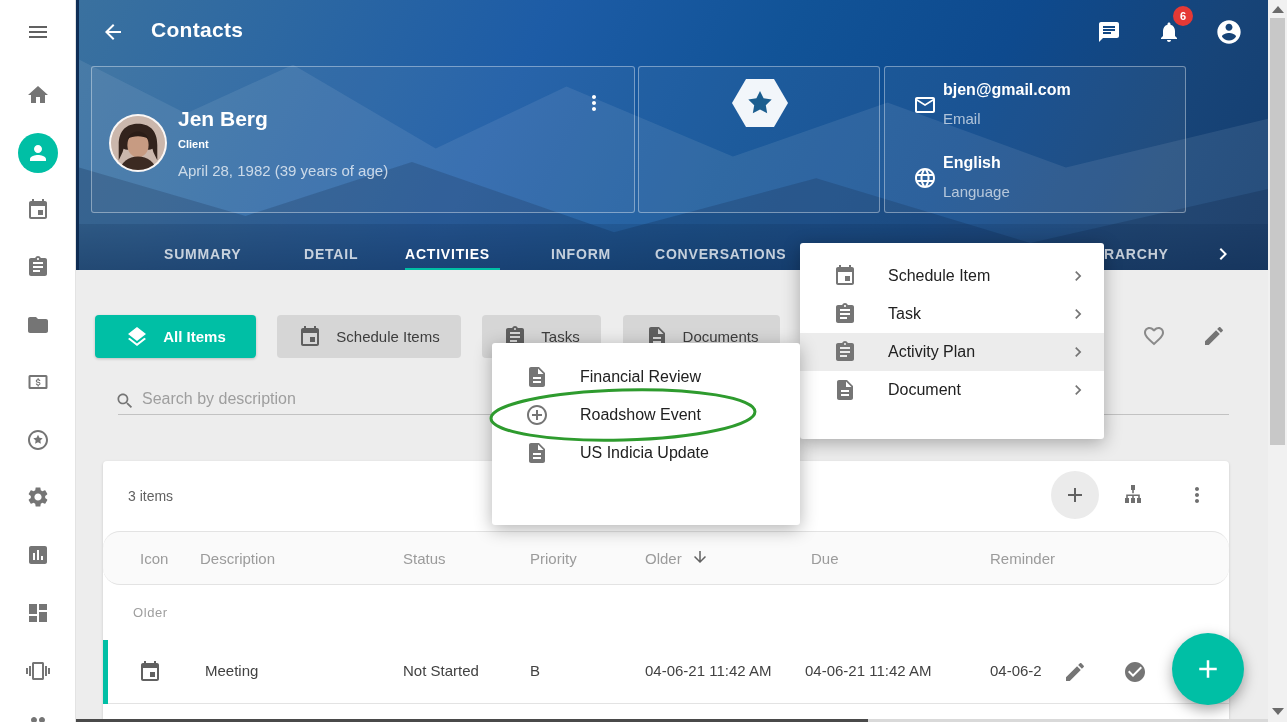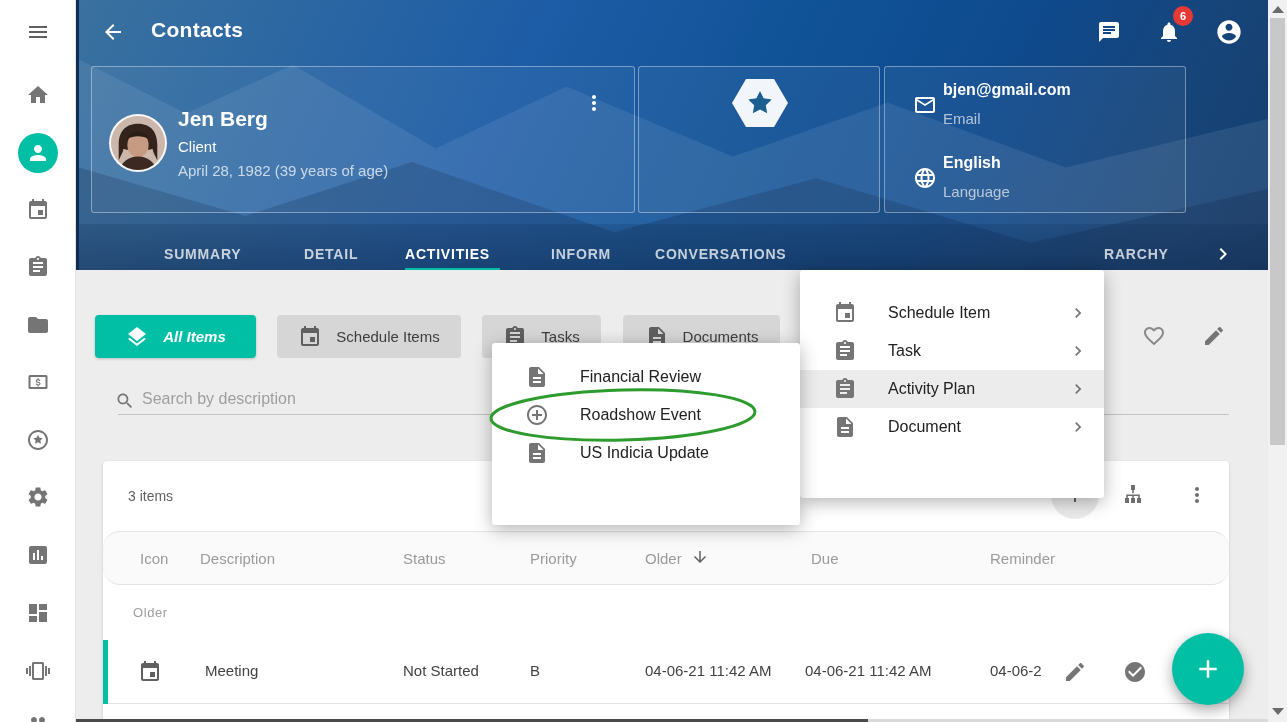--- a/index.html
+++ b/index.html
@@ -24,39 +24,39 @@
   .hero .tabshade{position:absolute;left:0;right:0;bottom:0;height:46px;background:linear-gradient(rgba(9,38,76,.18),rgba(9,38,76,.42));}
   .topbar-title{position:absolute;left:72px;top:18px;color:#fff;font-size:21px;font-weight:bold;letter-spacing:.3px;}
   .back{position:absolute;left:22px;top:20px;color:#fff;}
   .tb-ic{position:absolute;top:20px;color:#fff;}
   .badge{position:absolute;left:1094px;top:6px;min-width:20px;height:20px;border-radius:10px;background:#e53935;color:#fff;
     font-size:11px;font-weight:bold;display:flex;align-items:center;justify-content:center;padding:0 5px;z-index:2;}
 
   .card{position:absolute;top:66px;height:147px;border:1px solid rgba(255,255,255,.38);border-radius:3px;background:rgba(255,255,255,.05);}
   .avatar-ring{position:absolute;left:17px;top:47px;width:58px;height:58px;border-radius:50%;border:2px solid rgba(255,255,255,.85);overflow:hidden;background:#d9c9c0;}
   .pname{position:absolute;left:86px;top:40px;color:#fff;font-size:21px;font-weight:bold;}
-  .ptype{position:absolute;left:86px;top:71px;color:#fff;font-size:15px;font-weight:normal;}
+  .ptype{position:absolute;left:86px;top:71px;color:#fff;font-size:11px;font-weight:bold;}
   .pbirth{position:absolute;left:86px;top:95px;color:rgba(255,255,255,.72);font-size:15px;}
   .kebab{position:absolute;right:28px;top:24px;color:#fff;}
   .info-ic{position:absolute;left:28px;color:#fff;}
   .info-main{position:absolute;left:58px;color:#fff;font-size:16px;font-weight:bold;}
   .info-sub{position:absolute;left:58px;color:rgba(255,255,255,.65);font-size:15px;}
 
   .tabs{position:absolute;left:76px;top:240px;width:1192px;height:34px;z-index:1;}
   .tab{position:absolute;top:6px;color:rgba(255,255,255,.75);font-size:14px;font-weight:bold;letter-spacing:.8px;cursor:pointer;}
   .tab.on{color:#fff;}
   .tab-underline{position:absolute;left:329px;top:28px;width:95px;height:3px;background:#00bfa5;}
   .tab-chevron{position:absolute;left:1135px;top:2px;color:#fff;}
 
   
   .content{position:absolute;left:76px;top:270px;width:1192px;height:452px;background:#ededed;z-index:1;}
   .fbtn{position:absolute;top:45px;height:43px;border-radius:4px;background:#d6d6d6;color:#3d3d3d;font-size:15px;
     display:flex;align-items:center;justify-content:center;gap:14px;border:none;cursor:pointer;}
   .fbtn .ic{color:#5f5f5f;}
-  .fbtn.primary{background:#00bfa5;color:#fff;font-weight:bold;box-shadow:0 1px 3px rgba(0,0,0,.2);font-style:italic;}
+  .fbtn.primary{background:#00bfa5;color:#fff;font-weight:bold;box-shadow:0 1px 3px rgba(0,0,0,.2);}
   .fbtn.primary .ic{color:#fff;}
   .hp-ic{position:absolute;top:54px;color:#8a8a8a;}
   .search-ic{position:absolute;left:39px;top:121px;color:#757575;}
   .search-input{position:absolute;left:64px;top:116px;width:1085px;height:26px;border:none;outline:none;background:transparent;
     font-size:16px;color:#424242;}
   .search-input::placeholder{color:#9e9e9e;opacity:1;}
   .search-line{position:absolute;left:42px;top:144px;width:1111px;height:1px;background:#c2c2c2;}
 
   .tablecard{position:absolute;left:27px;top:191px;width:1126px;height:261px;background:#fff;border-radius:4px 4px 0 0;
     box-shadow:0 1px 3px rgba(0,0,0,.15);}
@@ -84,21 +84,21 @@
     display:flex;align-items:center;justify-content:center;box-shadow:0 5px 14px rgba(0,0,0,.35);z-index:8;cursor:pointer;}
 
   
   .menu{position:absolute;background:#fff;border-radius:3px;box-shadow:0 4px 18px rgba(0,0,0,.30);z-index:10;}
   .menu .mi{height:38px;display:flex;align-items:center;cursor:pointer;}
   .menu .mi .ic{color:#757575;margin-left:33px;flex:none;}
   .menu .mi .ml{margin-left:31px;font-size:16px;color:#212121;}
   .menu .mi .chev{margin-left:auto;margin-right:16px;color:#757575;width:20px;height:20px;}
   .menu .mi.hl{background:#ececec;}
   .menu1{left:492px;top:343px;width:308px;height:182px;padding:15px 0;}
-  .menu2{left:800px;top:243px;width:304px;height:228px;padding:24px 0;margin-top:27px;}
+  .menu2{left:800px;top:243px;width:304px;height:196px;padding:14px 0;}
   .annotation{position:absolute;left:487px;top:386px;z-index:11;pointer-events:none;}
 
   
   .vscroll{position:absolute;right:0;top:0;width:19px;height:722px;background:#f1f1f1;z-index:12;}
   .vthumb{position:absolute;left:2px;top:18px;width:15px;height:427px;background:#c8c8c8;}
   .sarrow{position:absolute;left:4px;width:0;height:0;border-left:6px solid transparent;border-right:6px solid transparent;}
   .sarrow.up{top:6px;border-bottom:7px solid #6b6b6b;}
   .sarrow.down{top:708px;border-top:7px solid #6b6b6b;}
 </style>
 </head>

